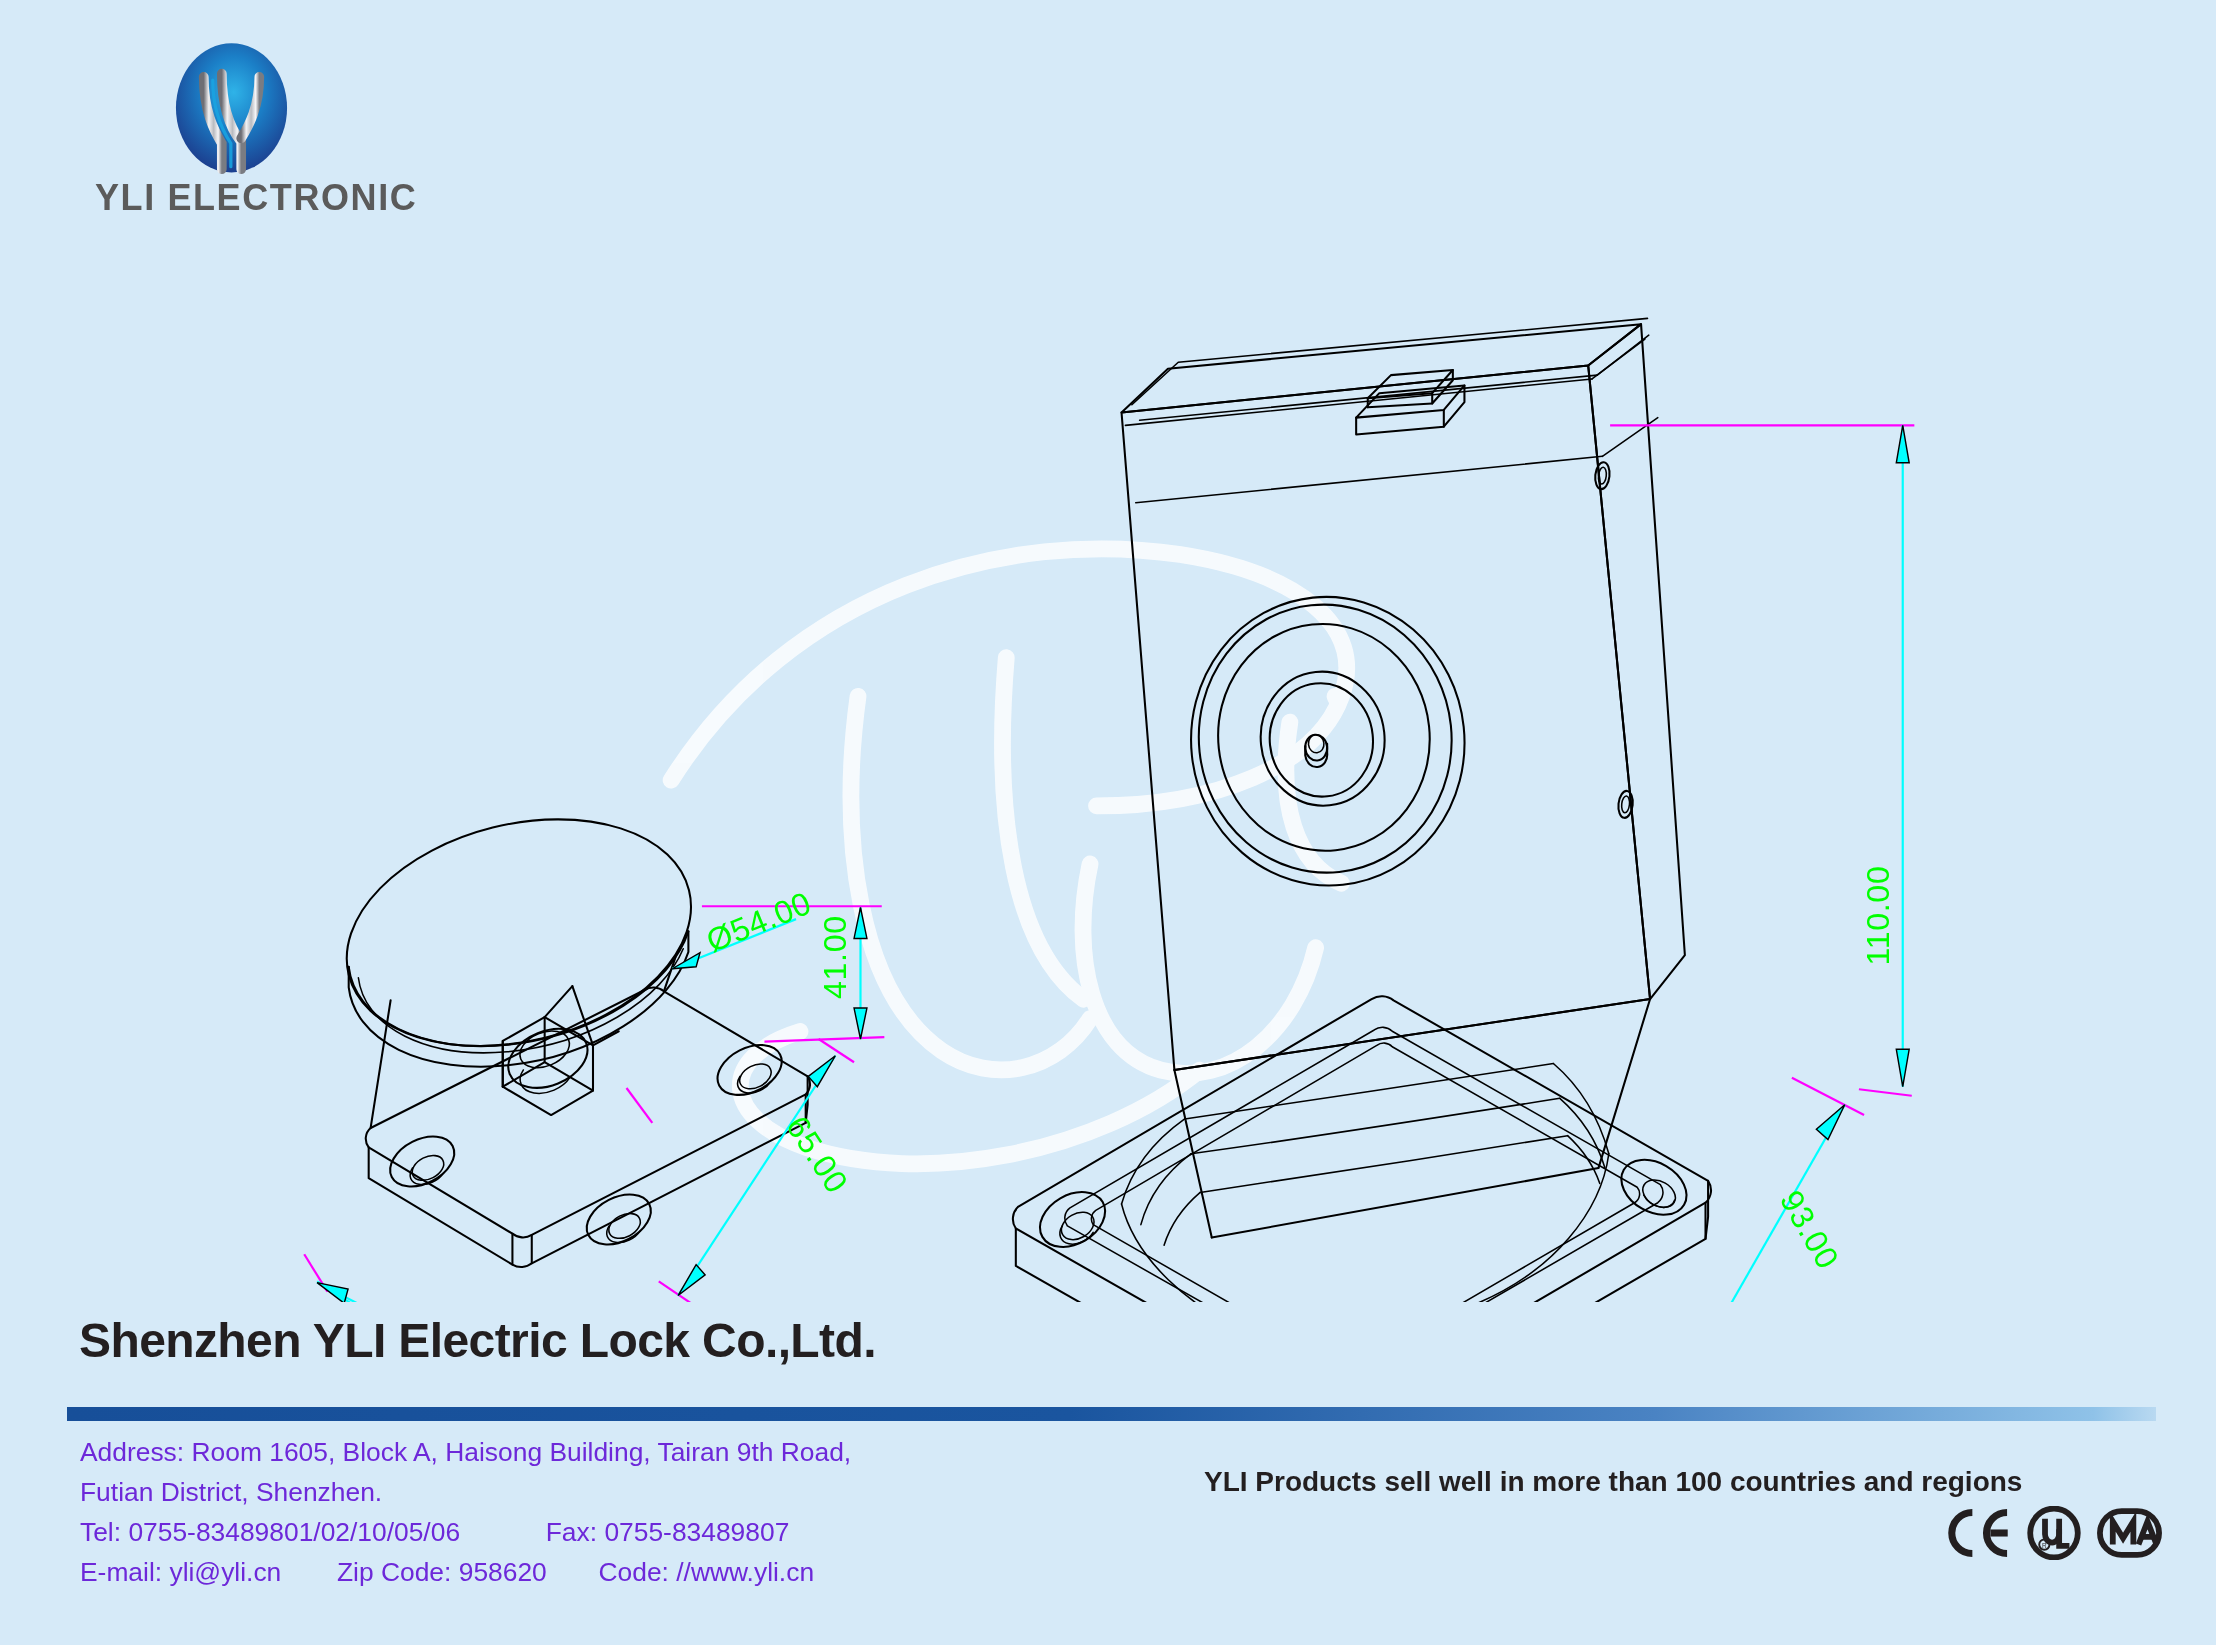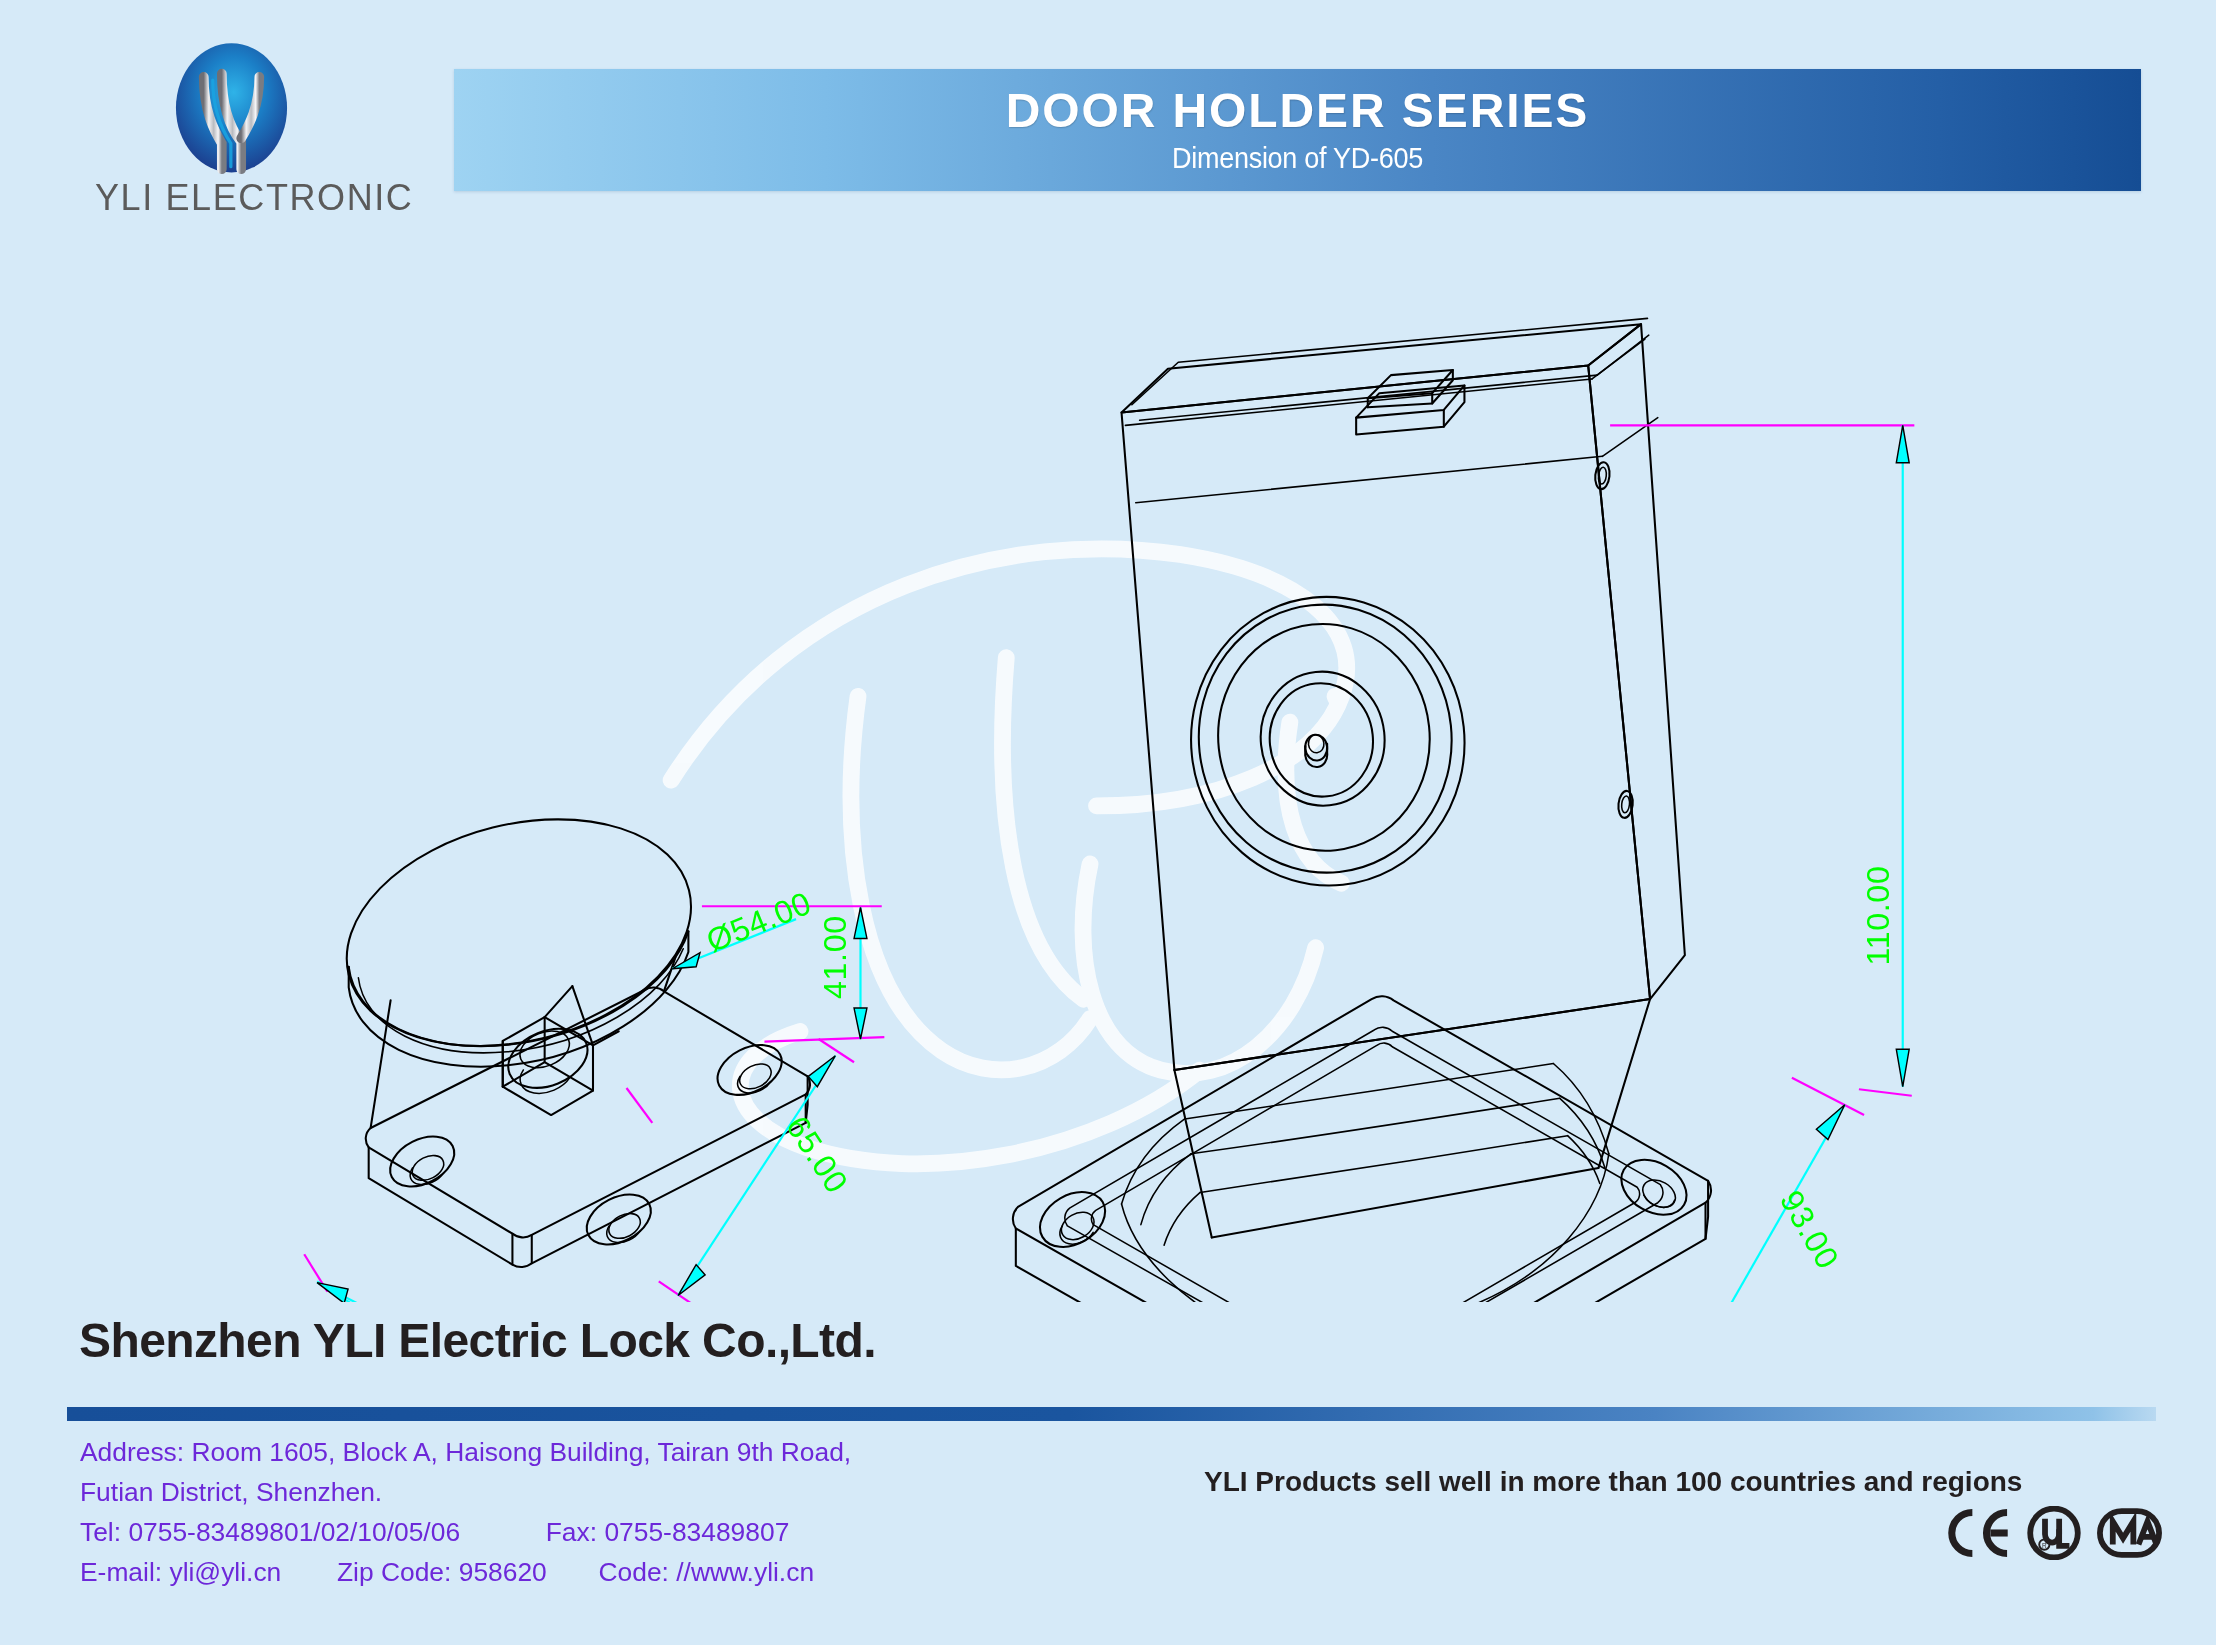--- a/index.html
+++ b/index.html
@@ -42,21 +42,21 @@
     width: 115px;
     height: 139px;
   }
   .logo-text {
     position: absolute;
     left: 0px;
     top: 137px;
     width: 271px;
     text-align: center;
     font-size: 36px;
-    font-weight: 400;
+    font-weight: 700;
     letter-spacing: 1.6px;
     color: #5b5b5b;
     font-family: "Liberation Sans", sans-serif;
     white-space: nowrap;
   }
 
   .header-banner {
     position: absolute;
     left: 454px;
     top: 69px;
@@ -199,24 +199,20 @@
         <path d="M74 52 C 74 108, 90 140, 104 158 L 104 200"></path>
         <path d="M132 57 C 132 104, 116 132, 104 152"></path>
       </g>
       <g fill="none" stroke="#1aa3e0" stroke-width="5" stroke-linecap="round" opacity="0.9">
         <path d="M60 62 C 60 112, 76 142, 88 160 L 88 196"></path>
       </g>
     </svg>
     <div class="logo-text">YLI ELECTRONIC</div>
   </div>
 
-  <div class="header-banner">
-    <div class="banner-title">DOOR HOLDER SERIES</div>
-    <div class="banner-subtitle">Dimension of YD-605</div>
-  </div>
 
   <div class="drawing">
   <svg width="2216" height="1070" viewBox="0 0 3438 1660" xmlns="http://www.w3.org/2000/svg">
     <defs>
       <style>
         .ln   { fill:none; stroke:#000000; stroke-width:3.2; stroke-linejoin:round; stroke-linecap:round; }
         .lnt  { fill:none; stroke:#000000; stroke-width:2.4; stroke-linejoin:round; stroke-linecap:round; }
         .dim  { fill:none; stroke:#00ffff; stroke-width:3.4; }
         .ext  { fill:none; stroke:#ff00ff; stroke-width:3.4; }
         .arw  { fill:#00ffff; stroke:#000000; stroke-width:2.2; }

